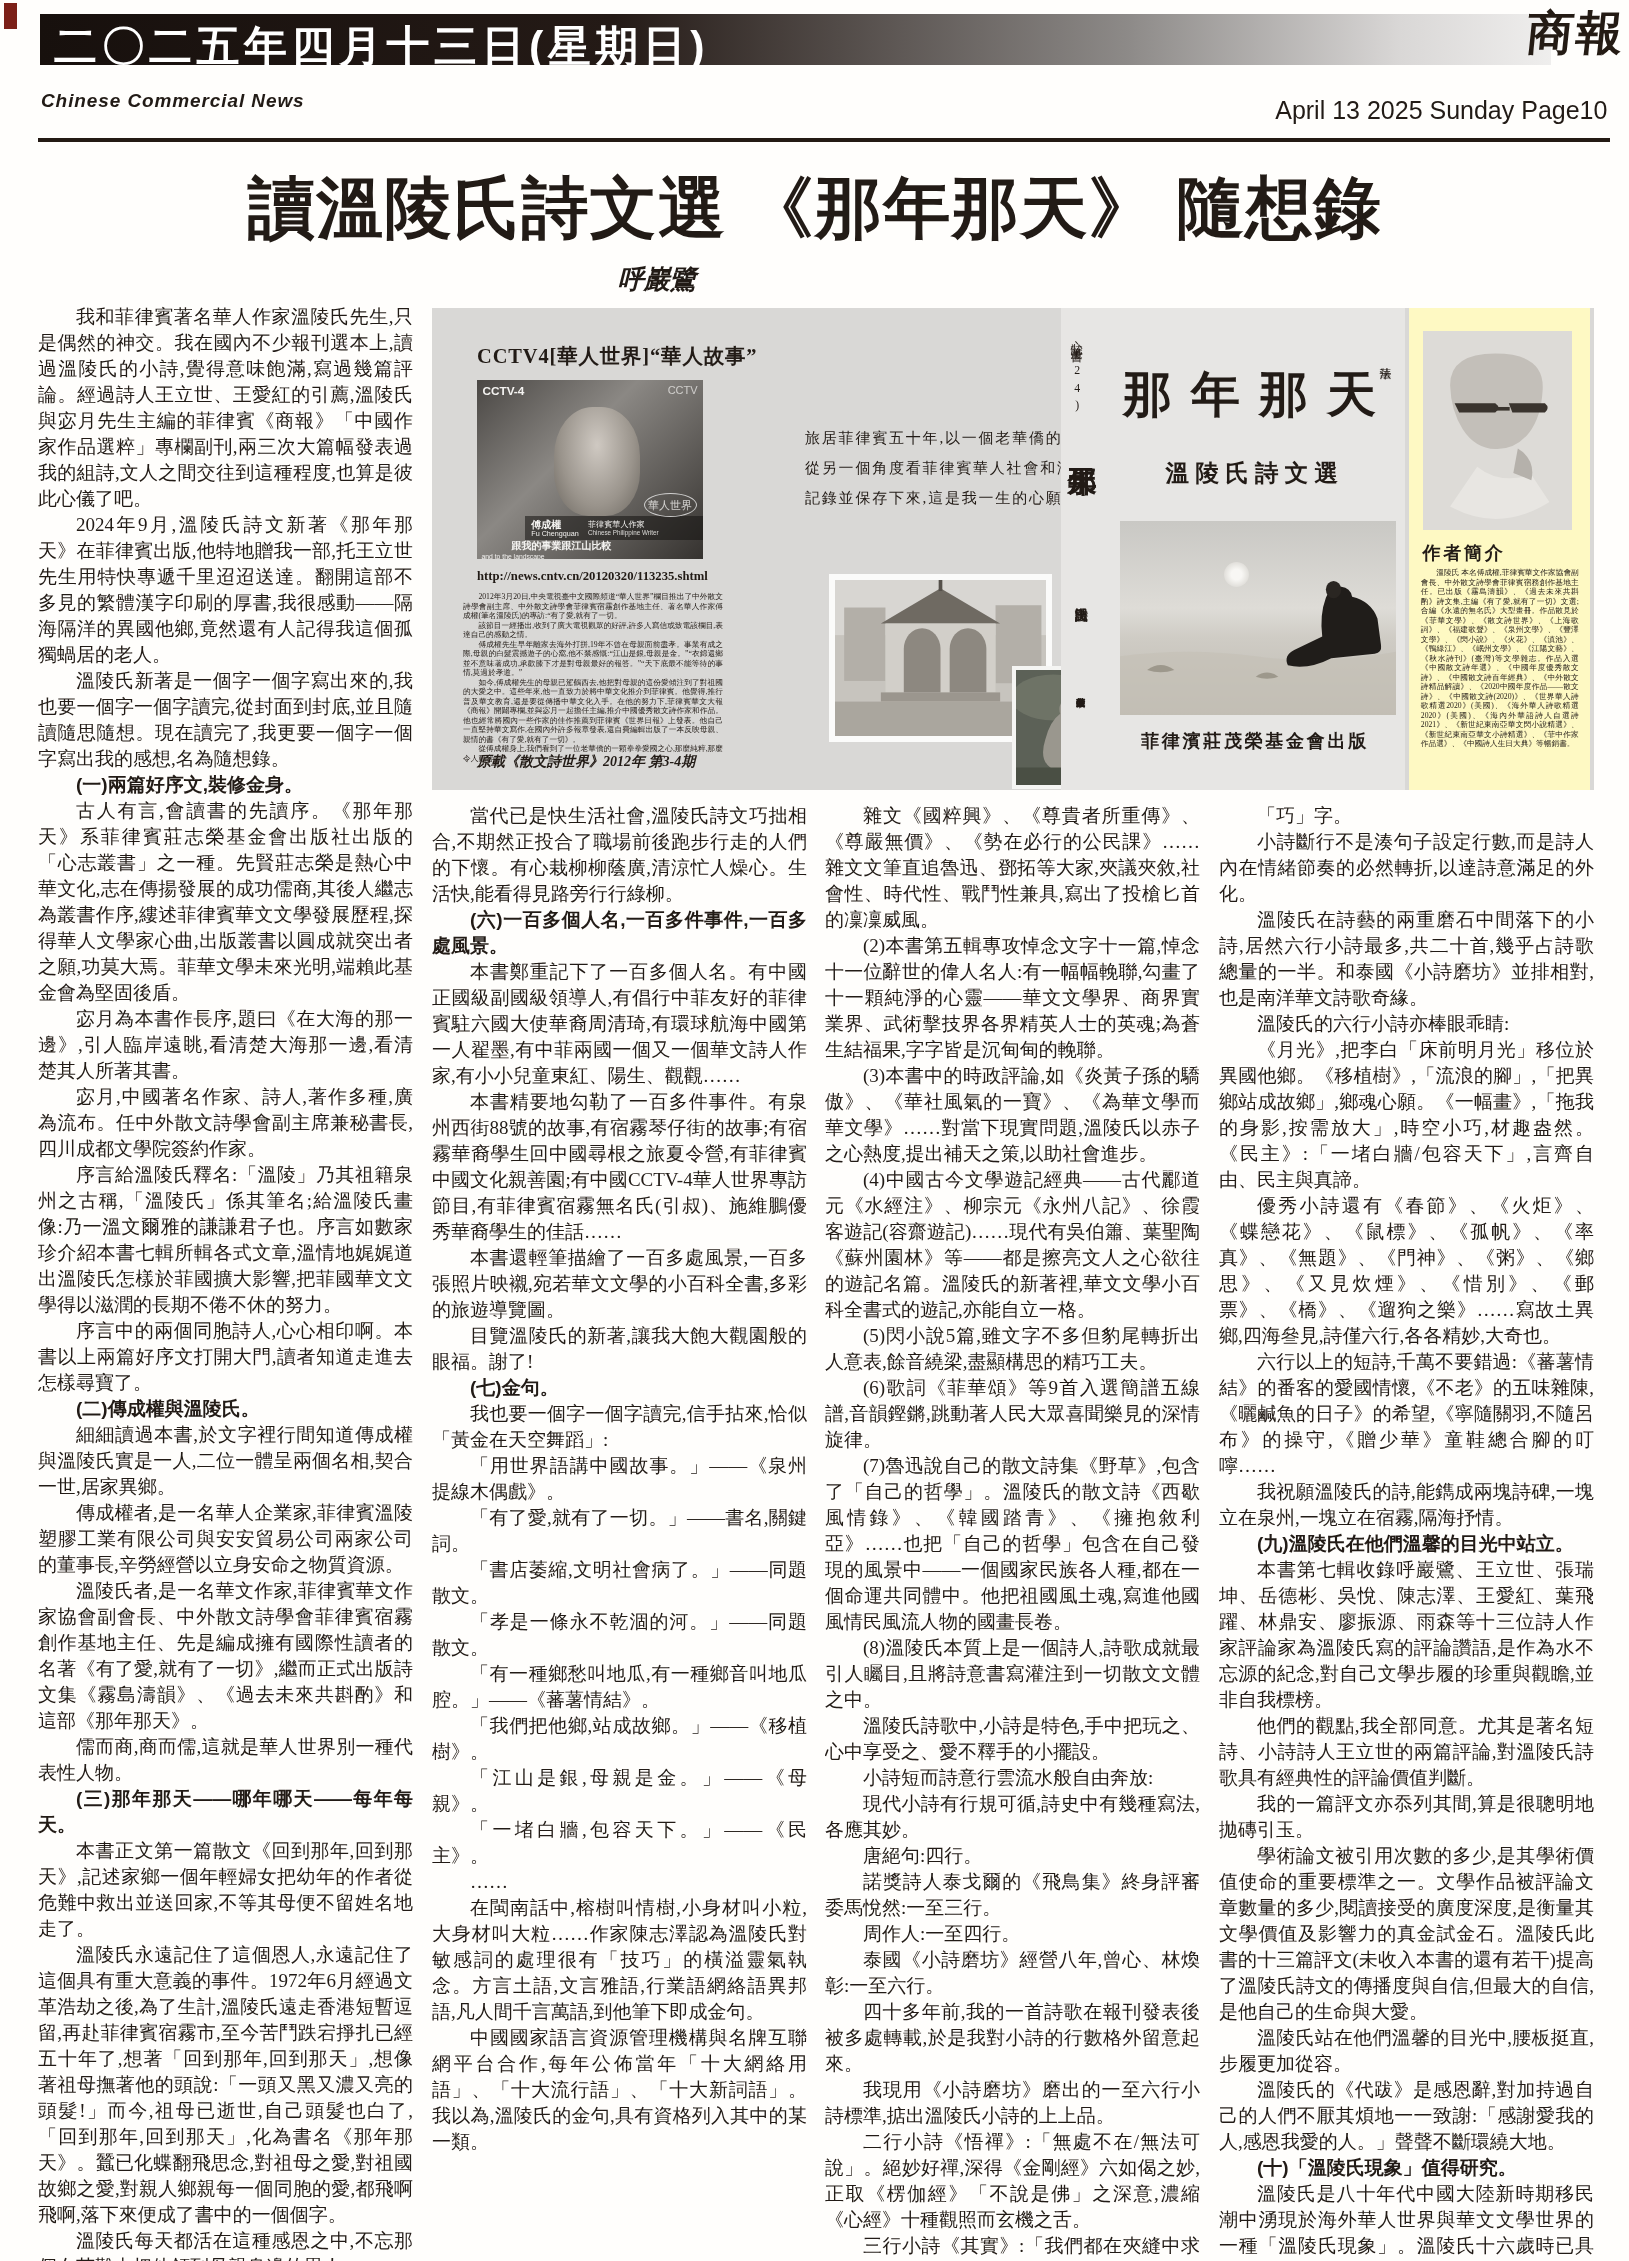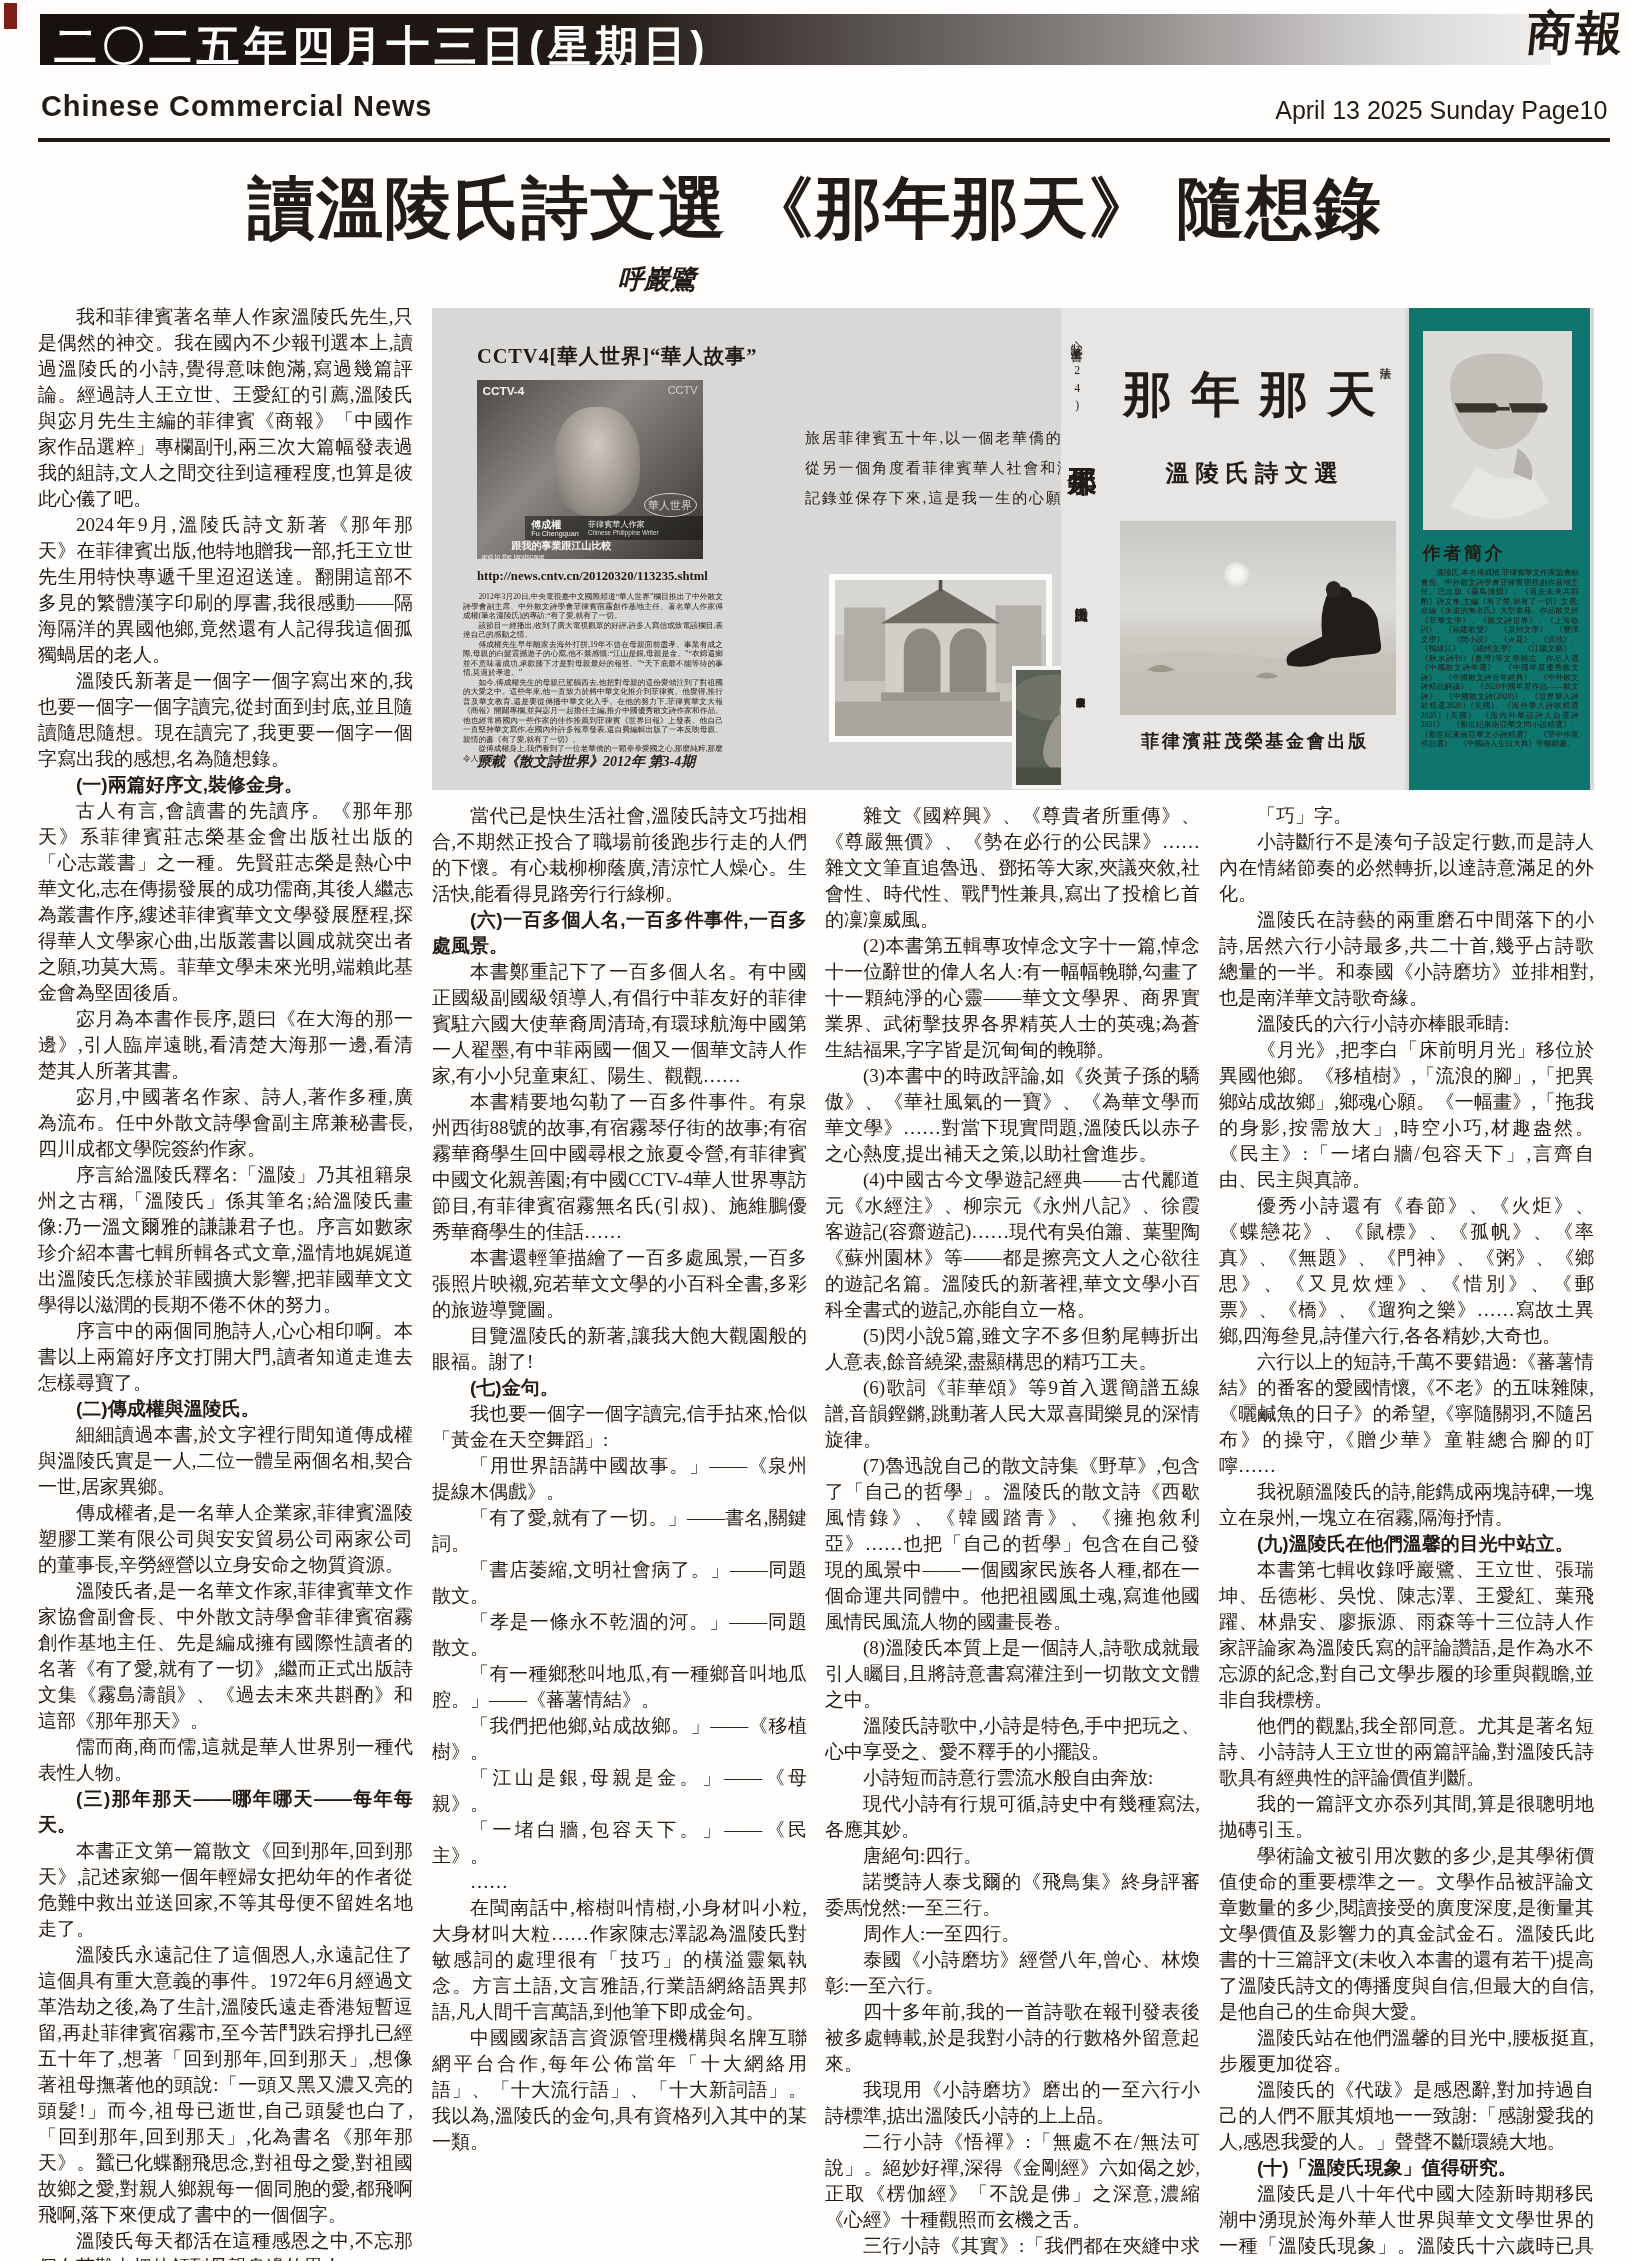--- a/index.html
+++ b/index.html
@@ -8,21 +8,21 @@
   .abs{position:absolute;}
   
   #corner-mark{left:3.6px;top:2.7px;width:13.6px;height:26px;background:#7c2018;}
   #banner-bar{left:40px;top:13.6px;width:1511px;height:51px;
     background:linear-gradient(90deg,#17100d 0%,#241a16 38%,#8d8a88 72%,#d9d7d6 90%,#efeeed 100%);}
   #banner-date{left:54px;top:18px;font-family:"Liberation Sans",sans-serif;
     font-size:43px;font-weight:bold;color:#ffffff;letter-spacing:4.5px;}
   #masthead{right:5.4px;top:1.8px;font-size:47px;font-weight:900;
     font-family:"Liberation Serif",serif;transform:skewX(-6deg);color:#241b14;letter-spacing:1.8px;}
   #paper-name-en{left:41px;top:90px;font-family:"Liberation Sans",sans-serif;
-    font-size:29px;font-weight:bold;letter-spacing:0.9px;}
+    font-size:19px;font-weight:bold;letter-spacing:0.9px;font-style:italic;}
   #date-en{right:22.6px;top:96px;font-family:"Liberation Sans",sans-serif;font-size:25px;}
   #top-rule{left:38px;top:138px;width:1572px;height:3.6px;background:#241a14;}
   
   #headline{left:0;top:163px;width:1630px;text-align:center;
     font-family:"Liberation Sans",sans-serif;font-size:67px;font-weight:900;letter-spacing:1.4px;}
   #byline{left:0;top:262px;width:1314px;text-align:center;
     font-size:26px;font-weight:bold;font-style:italic;}
   
   .col{position:absolute;width:375px;font-size:19px;line-height:26px;text-align:justify;}
   .col p{margin:0;text-indent:2em;}
@@ -62,21 +62,21 @@
   #cover-title{left:54px;top:54px;width:280px;text-align:right;font-size:49px;font-weight:700;
      letter-spacing:19px;font-family:"Liberation Serif",serif;}
   #cover-callig{left:317px;top:50px;font-size:11.8px;}
   #cover-sub{left:54px;top:149px;width:280px;text-align:center;font-size:23.5px;font-weight:bold;letter-spacing:6.3px;}
   #cover-photo{left:59px;top:213px;width:276px;height:194px;overflow:hidden;
      background:linear-gradient(#c9c8c4 0%,#dedcd7 45%,#cfccc5 60%,#bdb9b0 100%);}
   #cover-sun{position:absolute;left:104px;top:41px;width:25px;height:25px;border-radius:50%;
      background:radial-gradient(circle,#f8f7f4 30%,#dedcd7 75%);}
   #cover-pub{left:54px;top:421px;width:280px;text-align:center;font-size:18px;font-weight:bold;letter-spacing:2.7px;}
   
-  #author{left:977px;top:0;width:181px;height:482px;background:#0f766e;text-decoration:underline;}
+  #author{left:977px;top:0;width:181px;height:482px;background:#fef9c3;text-decoration:underline;}
   #portrait{left:13.6px;top:22.6px;width:149px;height:199px;
      background:radial-gradient(ellipse at 45% 40%,#f2f1ef 0%,#d8d6d3 55%,#b9b6b2 100%);overflow:hidden;}
   #author-head{left:13.6px;top:233px;font-size:18px;font-weight:bold;
      font-family:"Liberation Sans",sans-serif;letter-spacing:2.7px;}
   #author-text{left:11.8px;top:260px;width:158px;font-size:7.7px;line-height:9.5px;text-align:justify;text-indent:2em;}
 </style>
 </head>
 <body>
 
 <div id="page">

